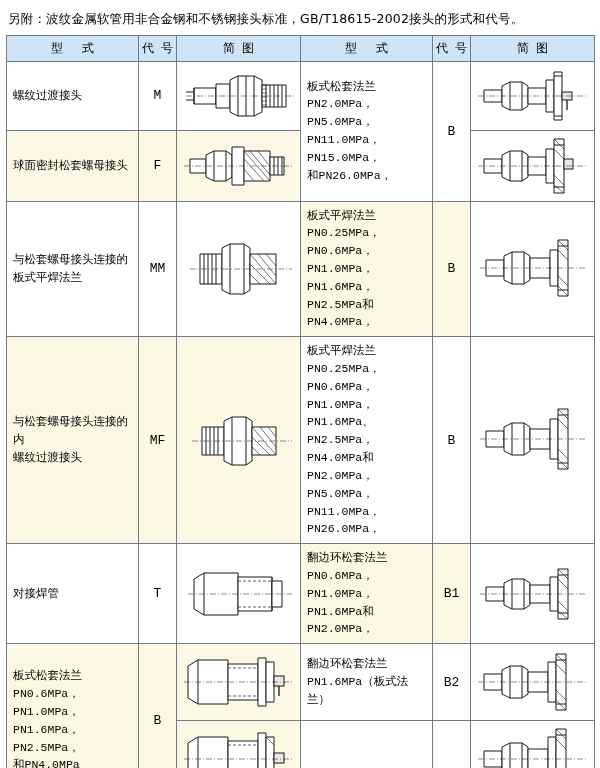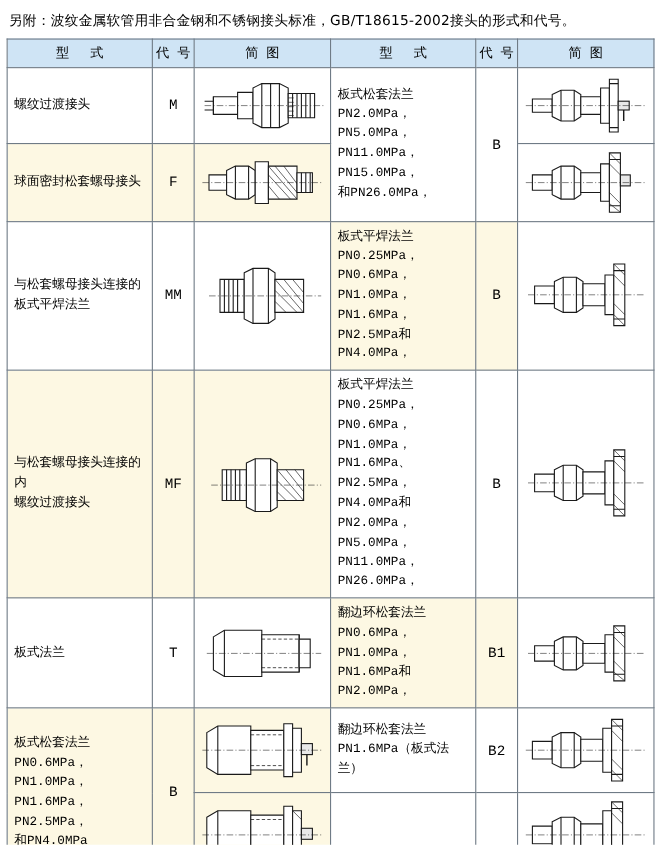--- a/index.html
+++ b/index.html
@@ -263,21 +263,21 @@
                 <path d="M84 8 l10 10 M84 18 l10 10 M84 48 l10 10 M84 58 l10 10"></path>
               </g>
             <path class="ln" d="M84 14 h10 M84 62 h10"></path>
             <path class="cl" d="M6 38 H112"></path>
           </svg>
         </td>
       </tr>
 
       <tr>
         <td class="white">
-          <div class="cell-text">板式法兰</div>
+          <div class="cell-text">对接焊管</div>
         </td>
         <td class="white code">T</td>
         <td class="white fig">
           <svg width="118" height="70" viewBox="0 0 118 70">
             <path class="fl" d="M14 20 L24 14 h34 v42 h-34 l-10 -6 z"></path>
             <path class="ln" d="M24 14 v42"></path>
             <path class="fl" d="M58 18 h34 v34 h-34 z"></path>
             <path class="dsh" d="M58 22 h34 M58 48 h34"></path>
             <path class="ln" d="M92 18 v34"></path>
             <path class="fl" d="M92 22 h10 v26 h-10 z"></path>

